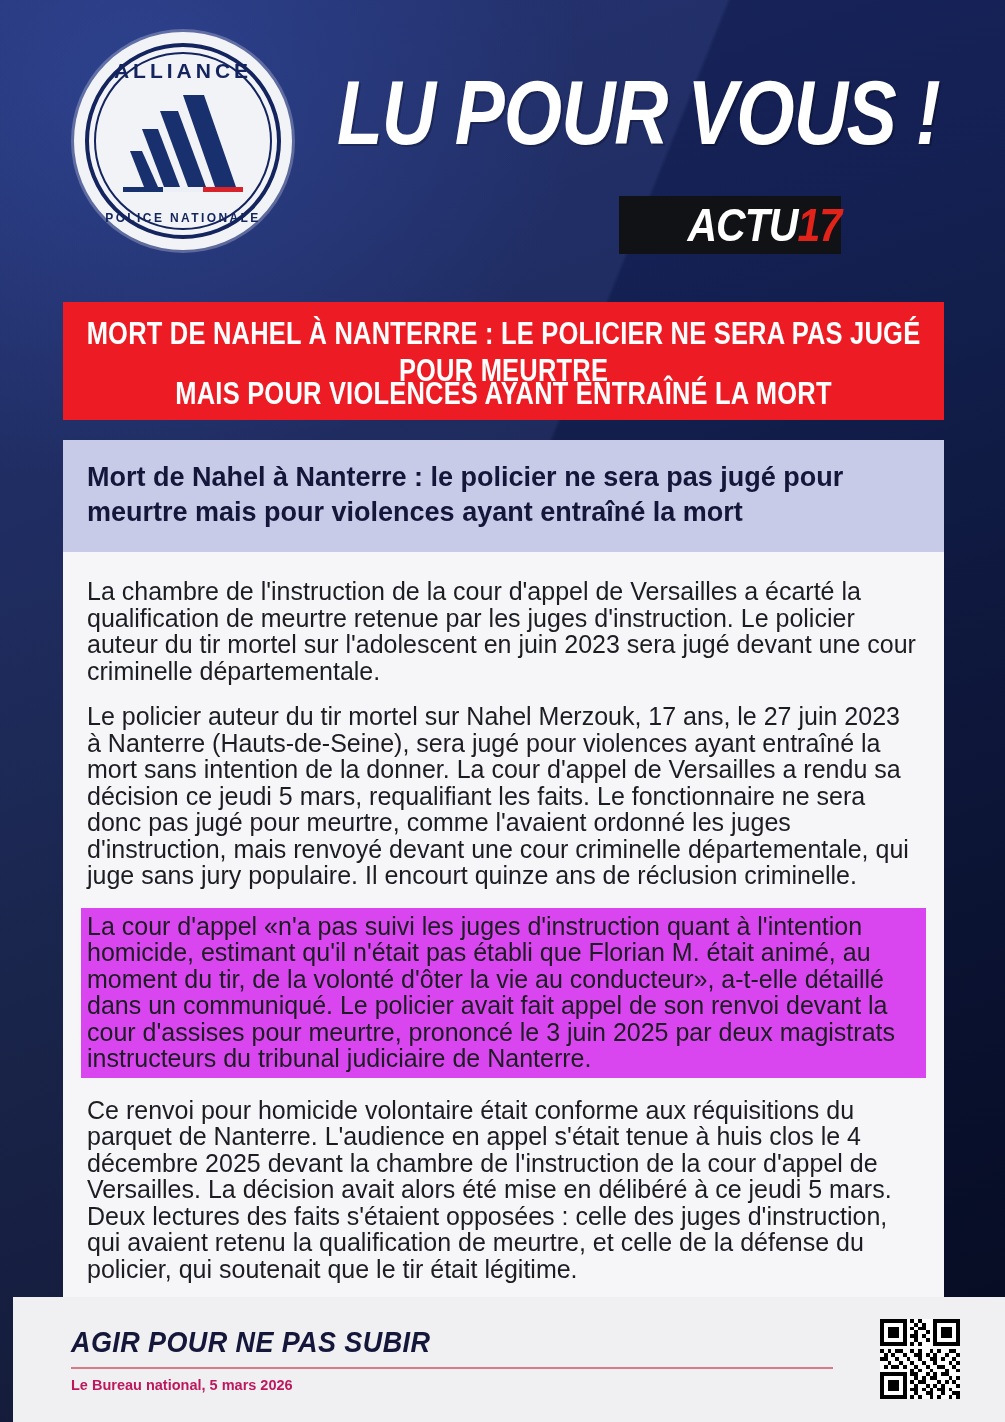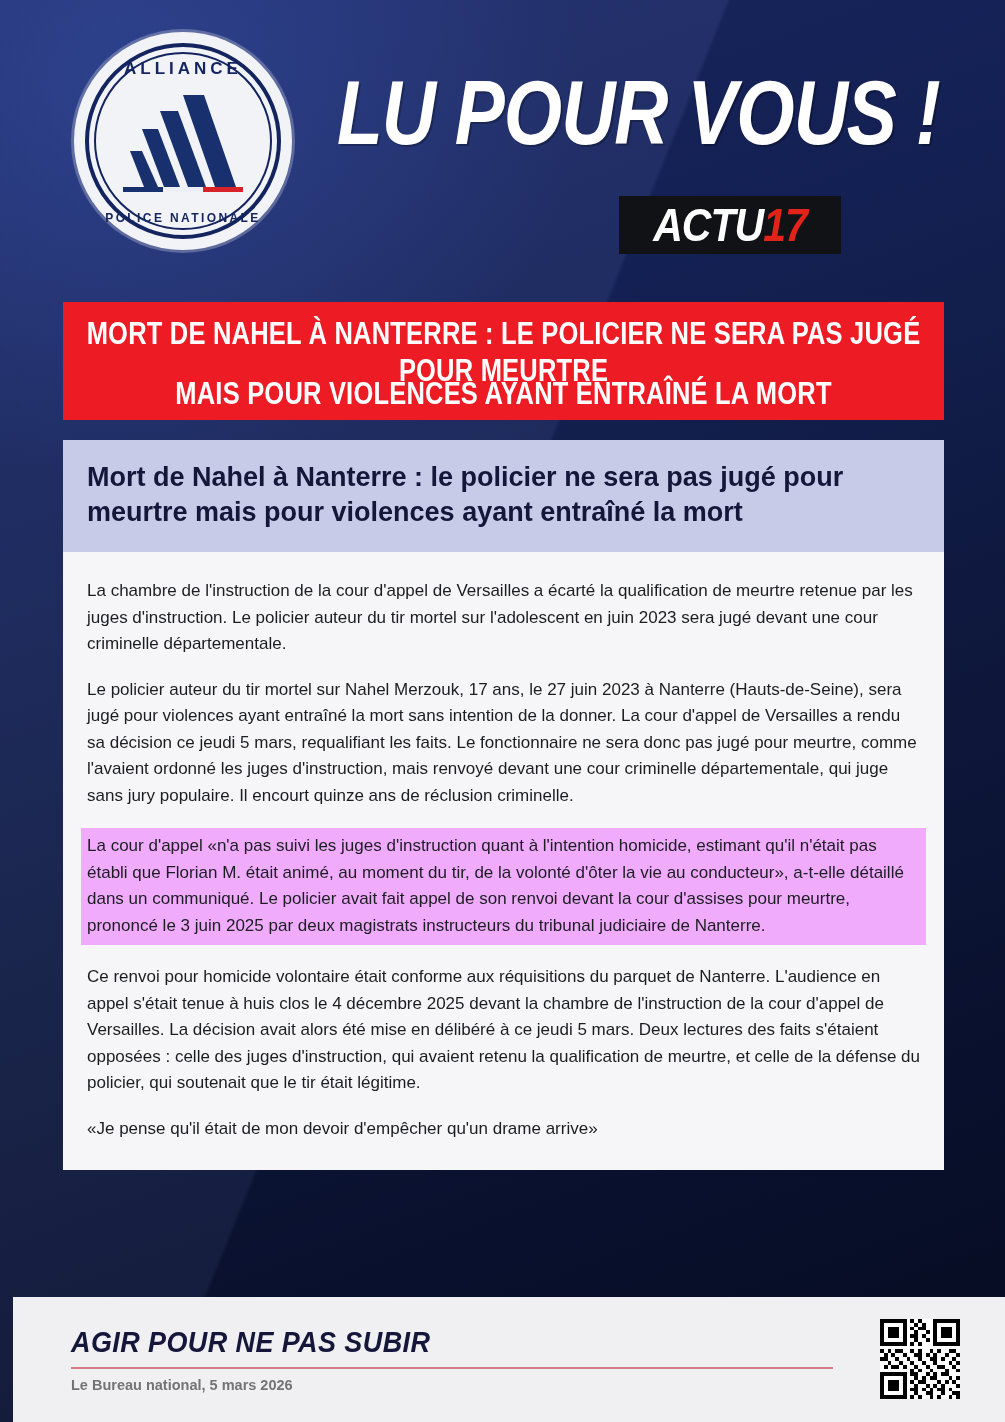--- a/index.html
+++ b/index.html
@@ -69,21 +69,21 @@
   .logo .txt-top, .logo .txt-bottom {
     position: absolute;
     left: 0; width: 100%;
     text-align: center;
     color: #13245e;
     font-weight: bold;
     font-family: "Liberation Sans", sans-serif;
   }
   .logo .txt-top {
     top: 27px;
-    font-size: 17px;
+    font-size: 21px;
     letter-spacing: 4px;
   }
   .logo .txt-bottom {
     bottom: 25px;
     font-size: 12px;
     letter-spacing: 2.4px;
   }
   .logo .flag {
     position: absolute;
     left: 50%; bottom: 58px;
@@ -110,21 +110,21 @@
     white-space: nowrap;
     text-shadow: 2px 2px 0 rgba(0,0,0,0.25);
   }
   .actu-badge {
     position: absolute;
     left: 619px; top: 196px;
     width: 222px; height: 58px;
     background: #111216;
     display: flex;
     align-items: center;
-    justify-content: center;
+    justify-content: flex-end;
   }
   .actu-badge .t {
     font-size: 41px;
     font-weight: bold;
     font-style: italic;
     color: #ffffff;
     letter-spacing: -1px;
     line-height: 41px;
     transform: scaleY(1.12);
   }
@@ -161,26 +161,26 @@
     background: #c7cbe8;
     padding: 20px 24px 22px;
     color: #14163a;
     font-size: 27px;
     line-height: 35px;
     font-weight: bold;
   }
   .body {
     padding: 26px 24px 0 24px;
     color: #1c1d22;
-    font-size: 17px;
+    font-size: 25px;
     line-height: 26.5px;
   }
   .body p { margin-bottom: 19px; }
   .body p.hl {
-    background: #f0abfc;
+    background: #d946ef;
     margin-left: -6px;
     margin-right: -6px;
     padding: 5px 6px 6px 6px;
   }
   .body p:last-child { margin-bottom: 2px; }
 
   
   .footer {
     position: absolute;
     left: 13px; bottom: 0;
@@ -200,21 +200,21 @@
   }
   .footer .rule {
     position: absolute;
     left: 58px; top: 70px;
     width: 762px; height: 2px;
     background: #d87b84;
   }
   .footer .sub {
     position: absolute;
     left: 58px; top: 80px;
-    color: #737373;
+    color: #be185d;
     font-size: 14.5px;
     font-weight: bold;
   }
   .qr {
     position: absolute;
     right: 58px; top: 22px;
     width: 80px; height: 80px;
     background: #ffffff;
   }
   .qr svg { display: block; }

